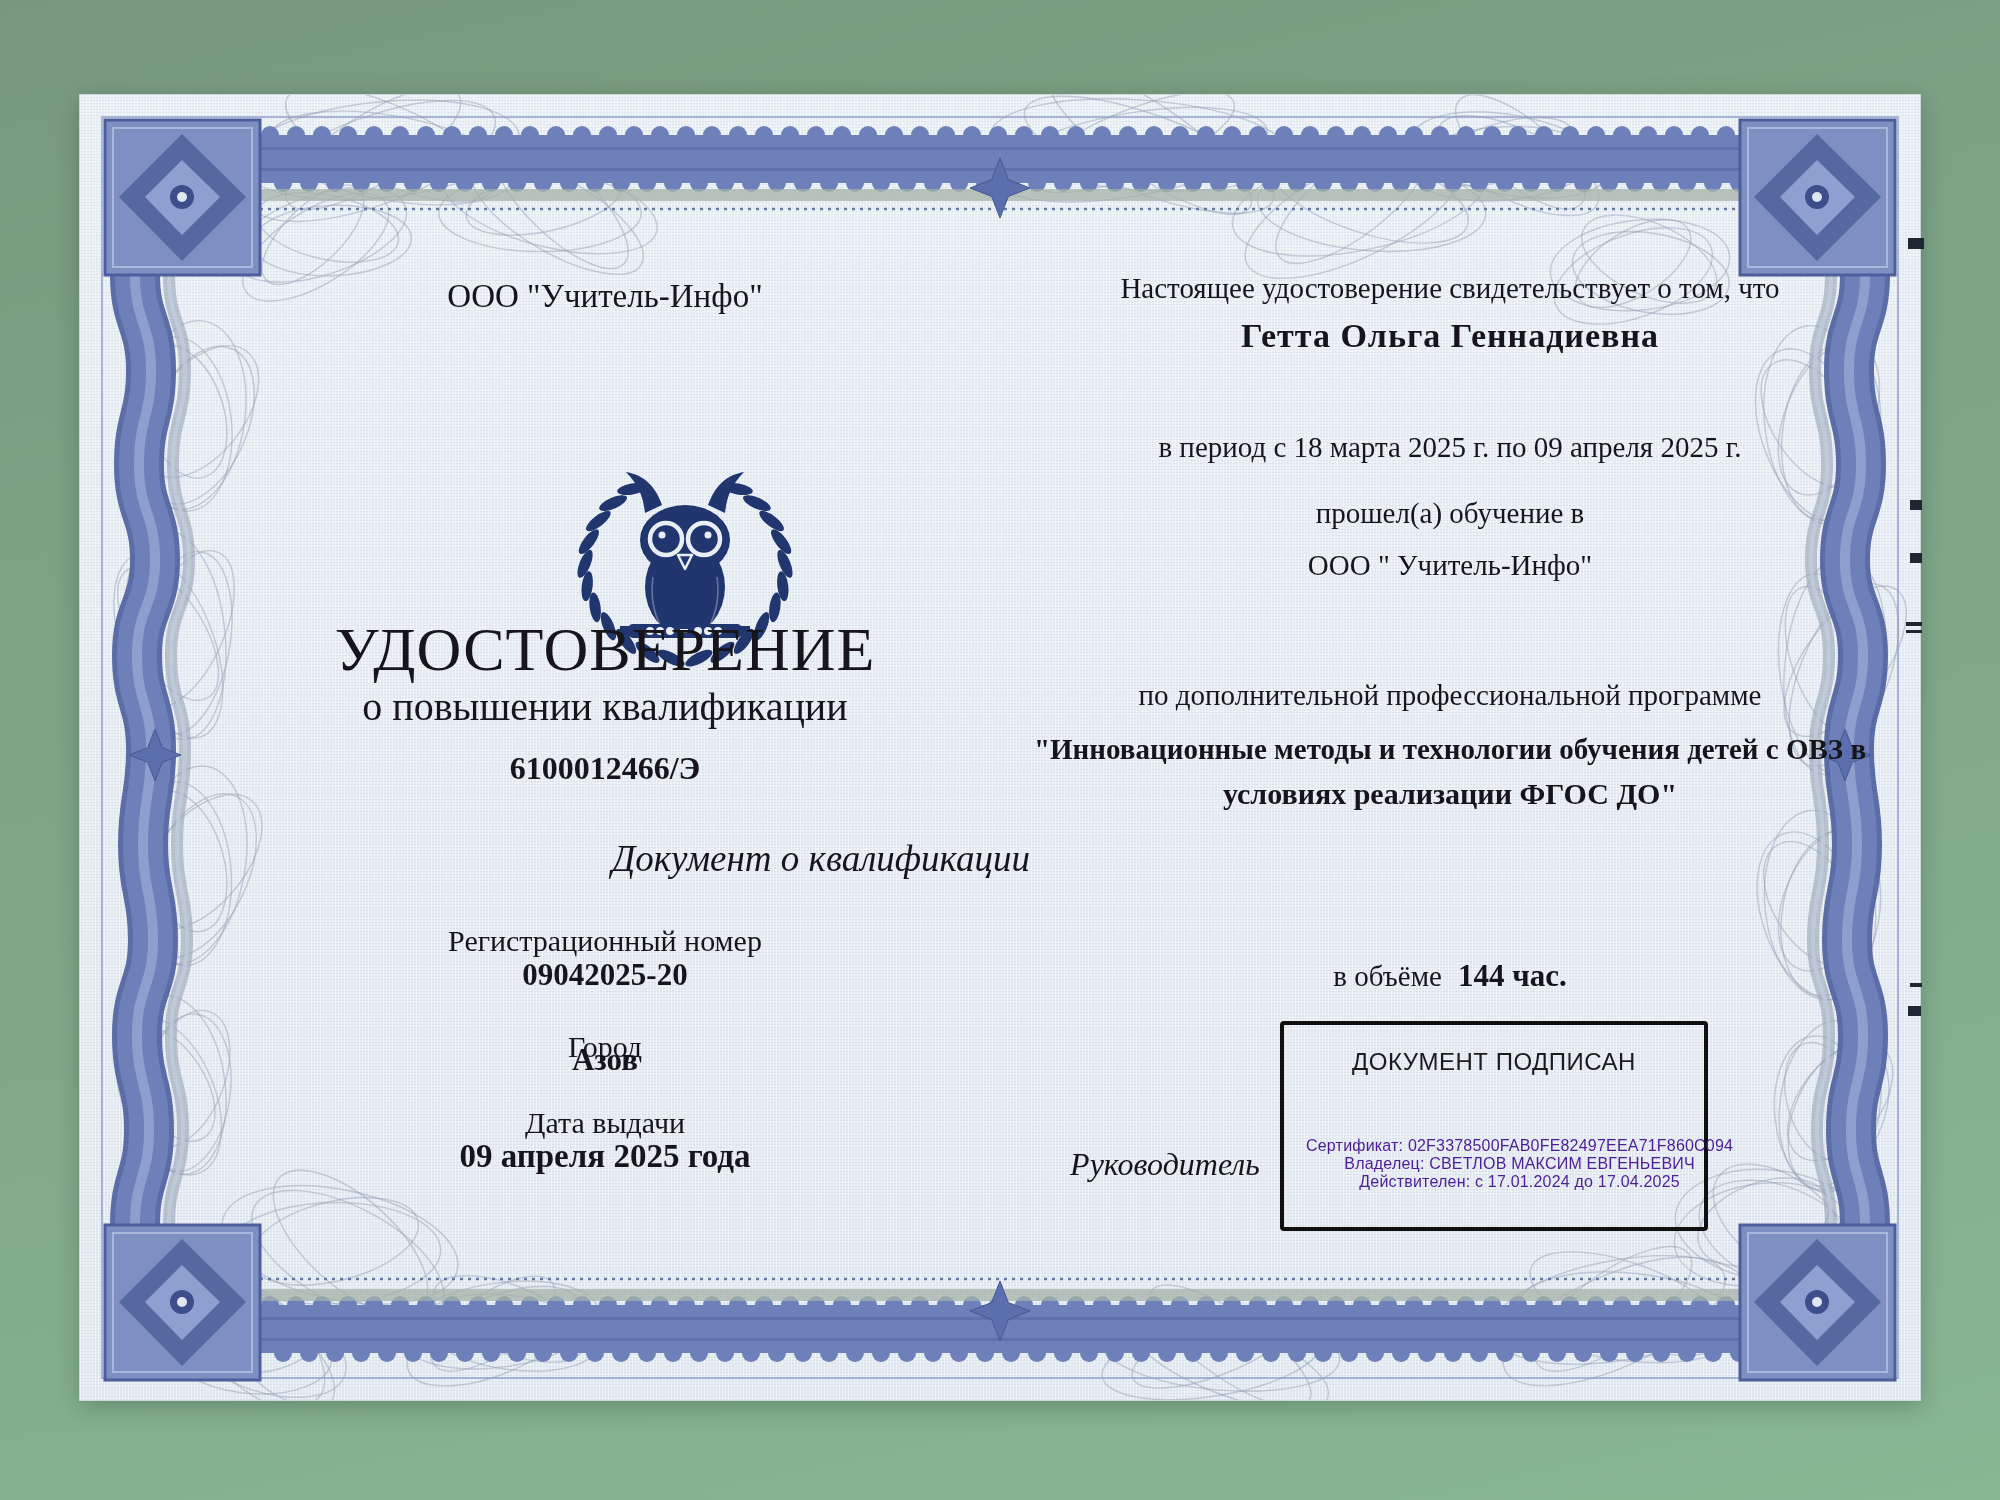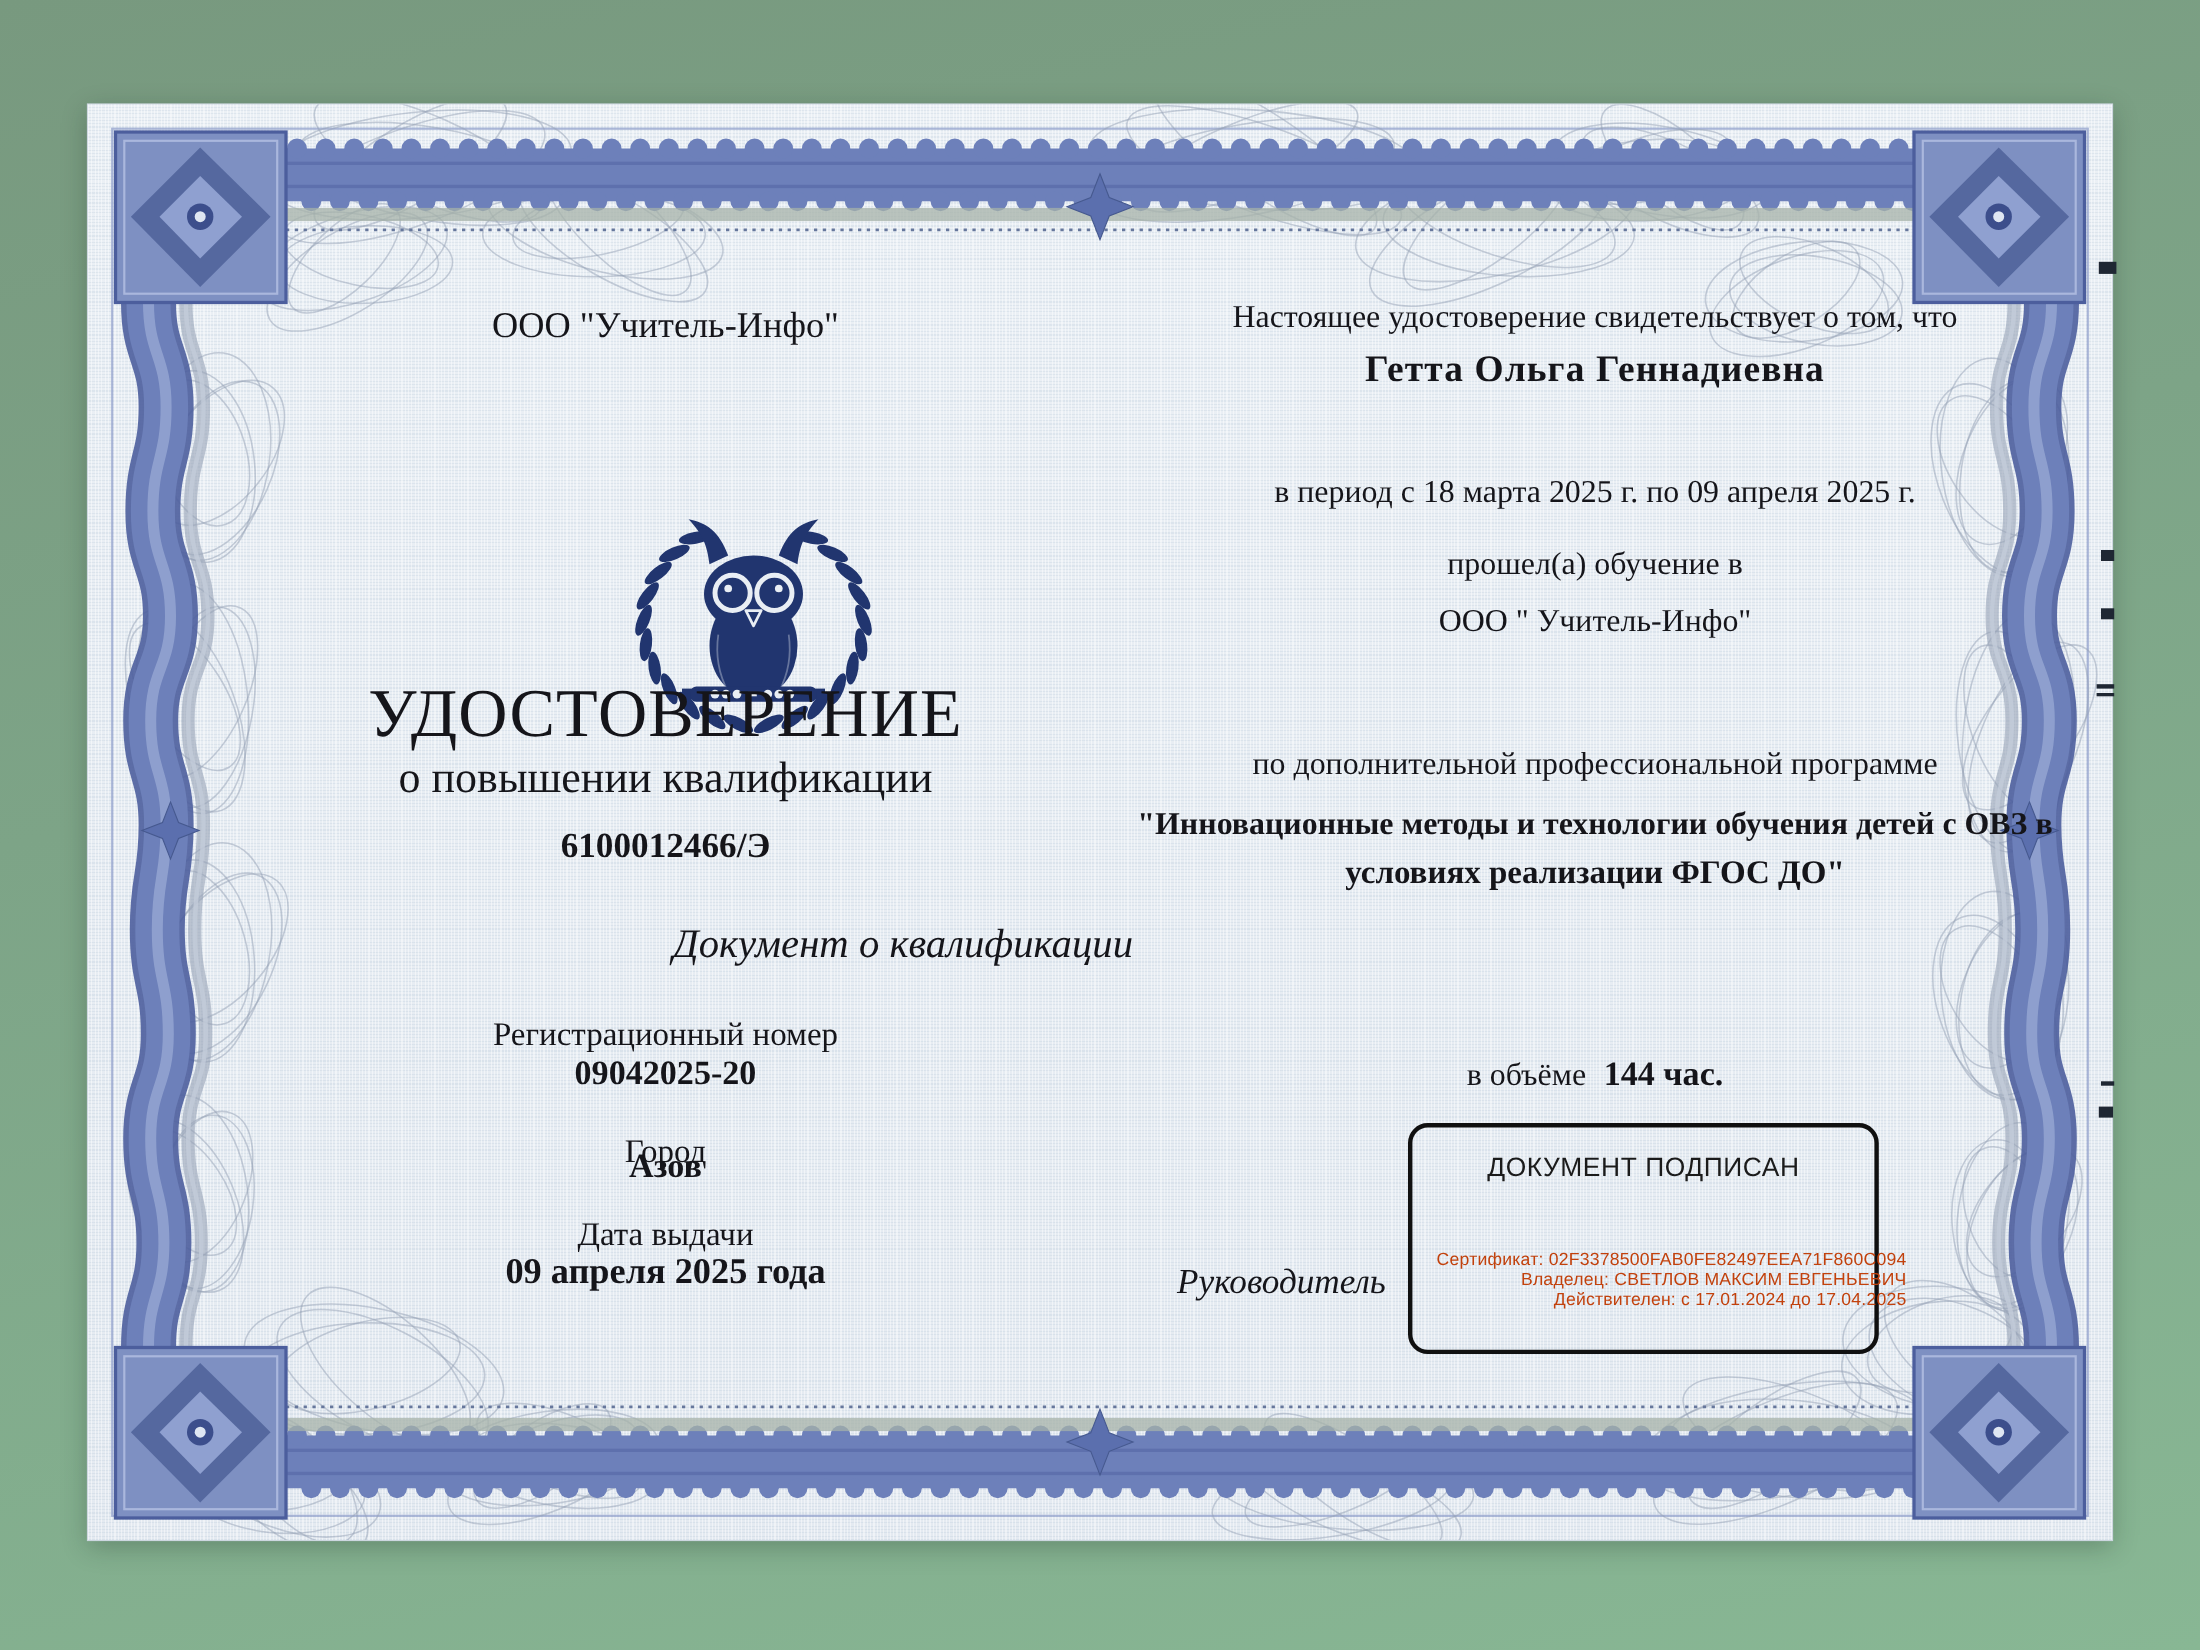--- a/index.html
+++ b/index.html
@@ -43,31 +43,31 @@
   .t-trainorg   {top:549px;font-size:29px;}
   .t-progintro  {top:679px;font-size:29px;}
   .t-prog1      {top:733px;font-size:29px;font-weight:bold;}
   .t-prog2      {top:777px;font-size:30px;font-weight:bold;}
   .t-volume     {top:958px;font-size:29px;}
   .t-volume b   {font-size:31px;margin-left:16px;}
   .t-role       {left:985px;width:360px;top:1146px;font-size:32px;font-style:italic;}
 
   .stampbox{
     position:absolute;left:1280px;top:1021px;width:428px;height:210px;
-    border:4px solid #101010;border-radius:18px;box-sizing:border-box;
+    border:4px solid #101010;border-radius:4px;box-sizing:border-box;
   }
   .stamp-title{
     position:absolute;left:0;top:22px;width:100%;text-align:center;
     font-family:"Liberation Sans","DejaVu Sans",sans-serif;
     font-size:24px;line-height:30px;color:#1b1b1b;letter-spacing:.5px;white-space:nowrap;
   }
   .stamp-info{
-    position:absolute;left:22px;top:112px;text-align:right;
+    position:absolute;left:22px;top:112px;text-align:center;
     font-family:"Liberation Sans","DejaVu Sans",sans-serif;
-    font-size:16px;line-height:18px;color:#c2410c;white-space:nowrap;letter-spacing:.2px;
+    font-size:16px;line-height:18px;color:#4c1d95;white-space:nowrap;letter-spacing:.2px;
   }
   .edge-mark{position:absolute;background:#1f2733;}
 </style>
 </head>
 <body>
 
 <div class="paper">
 
   <svg class="deco" id="deco" viewBox="0 0 1840 1305">
       <rect x="22" y="22" width="1796" height="1261" fill="none" stroke="#8b9bc9" stroke-width="2" opacity="0.7"></rect>

